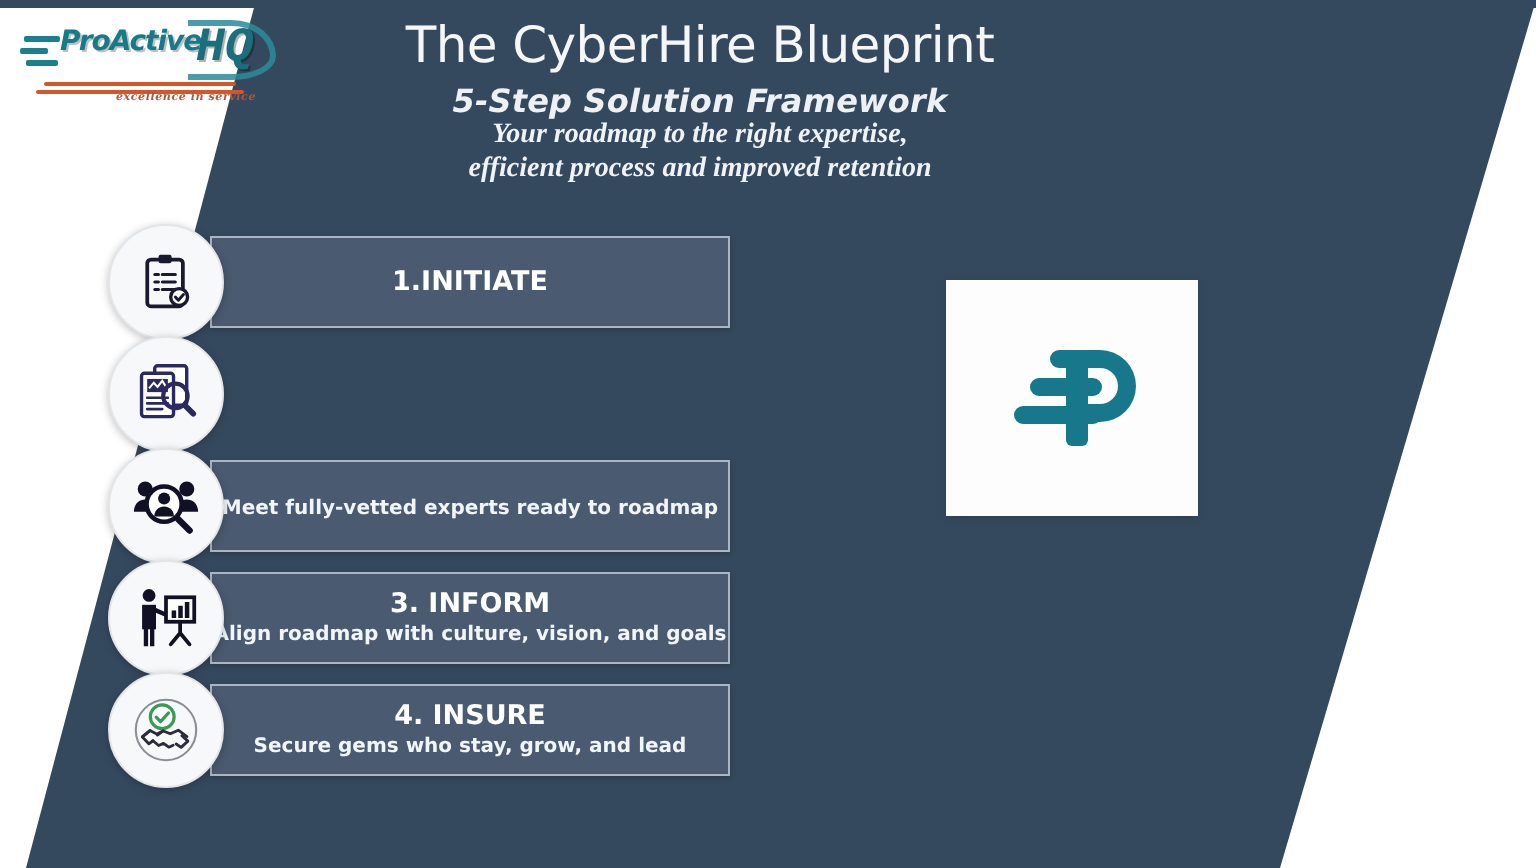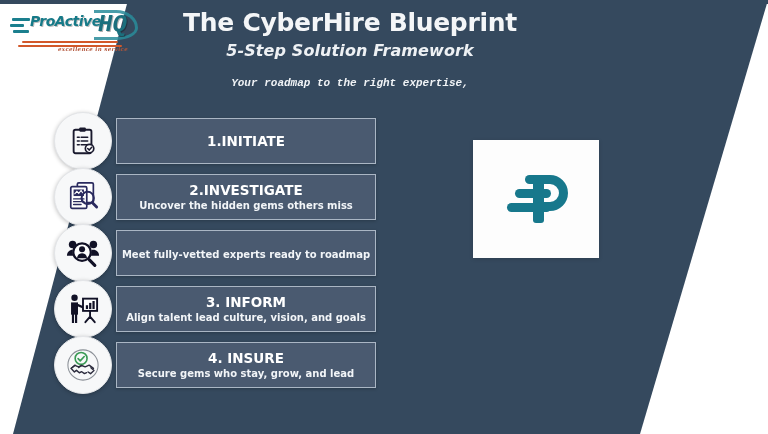--- a/index.html
+++ b/index.html
@@ -74,48 +74,47 @@
     font-size:5.5px; color:#b2553a;
     letter-spacing:.3px; white-space:nowrap;
   }
 
   #header-text {
     position:absolute; left:135px; top:10px; width:430px;
     z-index:6; text-align:center;
   }
   #main-title {
     font-family:"DejaVu Sans", sans-serif;
-    font-size:25px; font-weight:bold; color:#f4f6f8;
+    font-size:25px; font-weight:normal; color:#f4f6f8;
     letter-spacing:-0.3px; line-height:1.05;
   }
   #subtitle {
     margin-top:5px;
     font-family:"DejaVu Sans", sans-serif;
     font-size:16px; font-weight:bold; font-style:italic;
     color:#eef1f4; letter-spacing:.1px;
   }
   #tagline {
-    margin-top:17px;
-    font-family:Liberation Mono, monospace;
-    font-size:11px; font-weight:bold; font-style:italic;
+    font-family:Liberation Serif, serif;
+    font-size:14px; font-weight:bold; font-style:italic;
     color:#f0f3f6; line-height:1.18;
   }
 
   
   #steps {
     position:absolute; left:0; top:118px;
     width:400px; z-index:6;
   }
   .step {
     position:relative;
     height:46px;
     margin-bottom:10px;
   }
   .step-card {
-    position:absolute; left:116px; top:0;
+    position:absolute; left:105px; top:0;
     width:260px; height:46px;
     background:#4a5a70;
     border:1px solid #aab6c4;
     display:flex; flex-direction:column;
     align-items:center; justify-content:center;
     box-shadow:0 1px 3px rgba(0,0,0,0.22);
   }
   .step-title {
     font-family:"DejaVu Sans", sans-serif;
     font-size:13.5px; font-weight:bold; color:#ffffff;
@@ -166,20 +165,21 @@
   <div class="logo-rule" id="logo-rule1"></div>
   <div class="logo-rule" id="logo-rule2"></div>
   <div id="logo-tagline">excellence in service</div>
 </div>
 
 <div id="header-text">
   <div id="main-title">The CyberHire Blueprint</div>
   <div id="subtitle">5-Step Solution Framework</div>
   <div id="tagline">
     <div>Your roadmap to the right expertise,</div>
+    <div>efficient process and improved retention</div>
   </div>
 </div>
 
 <div id="steps">
 
   <div class="step">
     <div class="step-icon">
       <svg width="30" height="30" viewBox="0 0 32 32">
         <rect x="6" y="4" width="19" height="25" rx="2" fill="none" stroke="#1a1a2e" stroke-width="2"></rect>
         <rect x="12" y="1.5" width="7" height="4.5" rx="1.2" fill="#1a1a2e"></rect>
@@ -204,24 +204,20 @@
         <rect x="4" y="6" width="17" height="23" rx="1.5" fill="#fff" stroke="#2a2a5e" stroke-width="1.8"></rect>
         <rect x="7" y="9" width="11" height="7" fill="#2a2a5e"></rect>
         <path d="M8 14l2.5-3 2 2.2 2.5-3.2 2.5 4" fill="none" stroke="#fff" stroke-width="1.1"></path>
         <g stroke="#2a2a5e" stroke-width="1.4" stroke-linecap="round">
           <path d="M7 19h11M7 22h11M7 25h8"></path>
         </g>
         <circle cx="22" cy="18" r="6.5" fill="none" stroke="#2a2a5e" stroke-width="2.2"></circle>
         <path d="M27 23l4.5 4.5" stroke="#2a2a5e" stroke-width="3" stroke-linecap="round"></path>
       </svg>
     </div>
-    <div class="step-card">
-      <div class="step-title">2.INVESTIGATE</div>
-      <div class="step-desc">Uncover the hidden gems others miss</div>
-    </div>
   </div>
 
   <div class="step">
     <div class="step-icon">
       <svg width="34" height="30" viewBox="0 0 36 30">
         <g fill="#111126">
           <circle cx="7" cy="6" r="4"></circle>
           <path d="M1 18c0-4 2.7-6.5 6-6.5S13 14 13 18z"></path>
           <circle cx="29" cy="6" r="4"></circle>
           <path d="M23 18c0-4 2.7-6.5 6-6.5S35 14 35 18z"></path>
@@ -253,21 +249,21 @@
         <g fill="#111126">
           <rect x="20" y="13" width="2.4" height="4"></rect>
           <rect x="23.5" y="10.5" width="2.4" height="6.5"></rect>
           <rect x="27" y="8.5" width="2.4" height="8.5"></rect>
         </g>
         <path d="M24.5 19v6M24.5 25l-5 6M24.5 25l5 6" stroke="#111126" stroke-width="2" stroke-linecap="round" fill="none"></path>
       </svg>
     </div>
     <div class="step-card">
       <div class="step-title">3. INFORM</div>
-      <div class="step-desc">Align talent lead culture, vision, and goals</div>
+      <div class="step-desc">Align roadmap with culture, vision, and goals</div>
     </div>
   </div>
 
   <div class="step">
     <div class="step-icon">
       <svg width="34" height="34" viewBox="0 0 36 36">
         <circle cx="18" cy="18" r="16" fill="none" stroke="#8a8f96" stroke-width="1.1"></circle>
         <circle cx="16" cy="11" r="6.3" fill="none" stroke="#3a9a55" stroke-width="1.7"></circle>
         <path d="M12.8 11.2l2.3 2.4 4.2-4.6" fill="none" stroke="#3a9a55" stroke-width="1.7" stroke-linecap="round" stroke-linejoin="round"></path>
         <g fill="none" stroke="#2b2b3d" stroke-width="1.5" stroke-linejoin="round" stroke-linecap="round">

